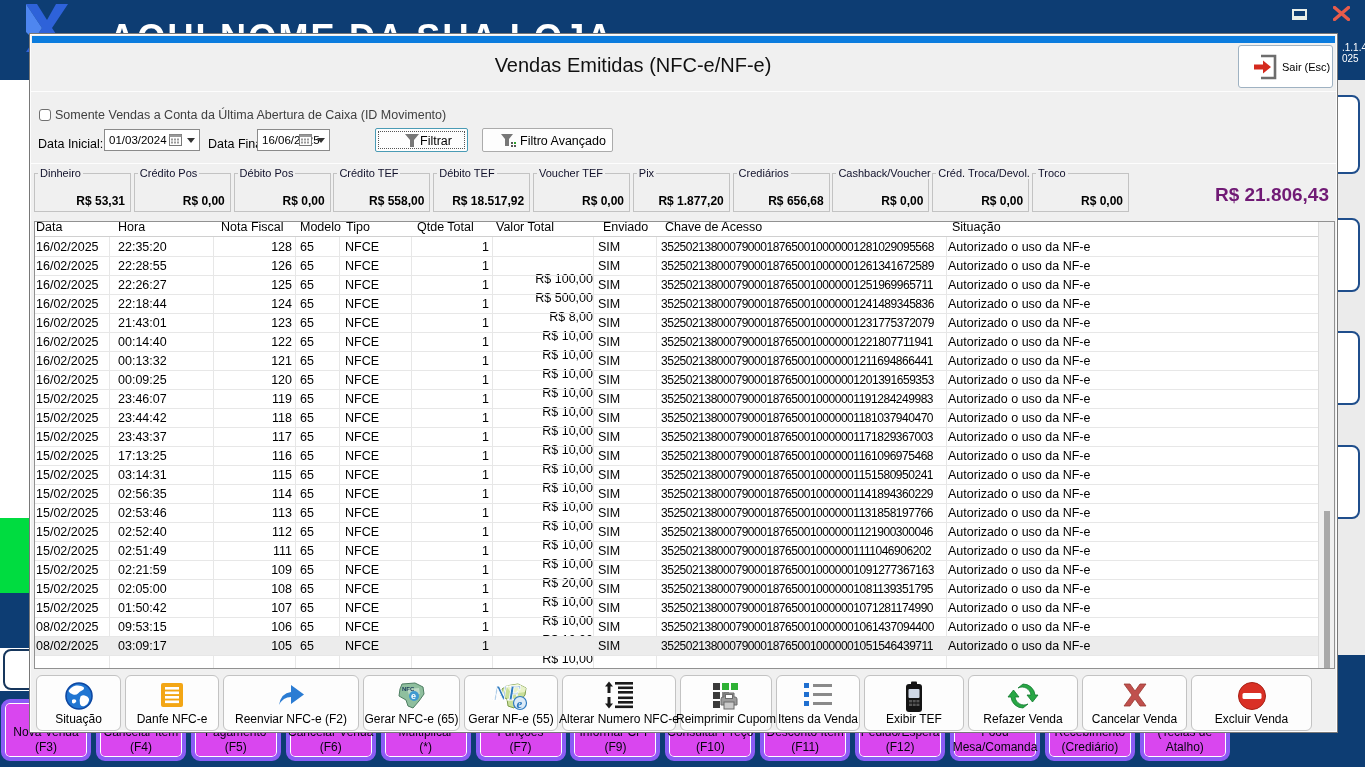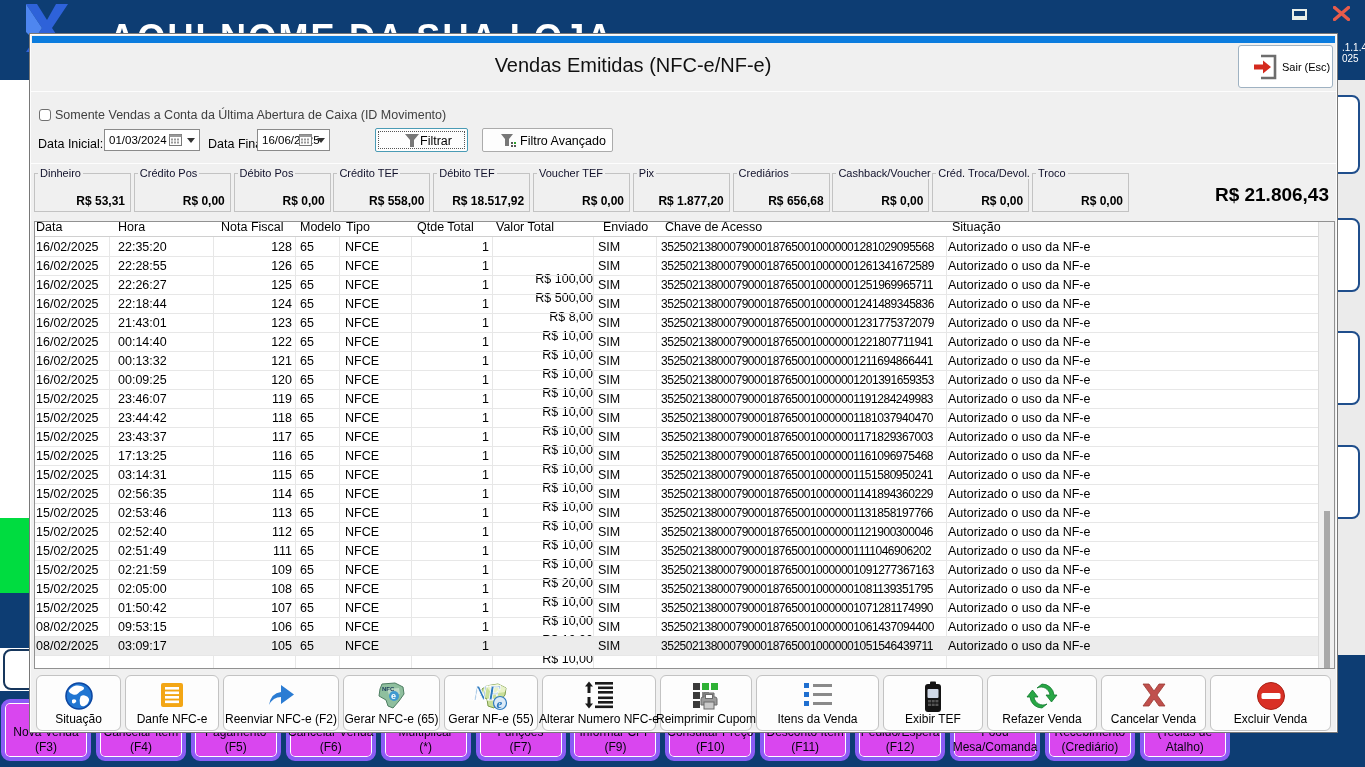--- a/index.html
+++ b/index.html
@@ -46,21 +46,21 @@
 .dinp .arr { position:absolute; right:4px; top:8px; width:0; height:0; border-left:4.5px solid transparent; border-right:4.5px solid transparent; border-top:5px solid #333; }
 #fbtn { left:345px; top:94px; width:93px; height:24px; background:#fdfdfd; border:1px solid #4a9bb5; border-radius:2px; outline:1px dotted #555; outline-offset:-4px; }
 #fbtn span, #fabtn span { position:absolute; top:5px; font-size:12.5px; color:#000; white-space:nowrap; }
 #fbtn span { left:44px; }
 #fabtn { left:452px; top:94px; width:131px; height:24px; background:#fdfdfd; border:1px solid #ababab; border-radius:2px; }
 #fabtn span { left:37px; }
 #sep2 { left:0px; top:129px; width:1307px; height:1px; background:#d7d7d7; border-bottom:1px solid #fdfdfd; }
 .sbox { position:absolute; top:139px; width:97px; height:38.5px; border:1px solid #c3c3c3; }
 .slab { position:absolute; top:-7px; left:3px; background:#f0f0f0; padding:0 2px; font-size:11px; color:#10102a; white-space:nowrap; }
 .sval { position:absolute; right:5px; bottom:3px; font-size:12px; font-weight:bold; color:#000; white-space:nowrap; }
-#total { left:994px; top:150px; width:305px; text-align:right; font-size:19px; font-weight:bold; color:#000000; }
+#total { left:994px; top:150px; width:305px; text-align:right; font-size:19px; font-weight:bold; color:#701a75; }
 
 
 #grid { left:4px; top:187px; width:1301px; height:448px; background:#fff; border:1px solid #919191; overflow:hidden; }
 #ghead { position:absolute; left:0; top:0; width:1299px; height:15px; background:#fff; border-bottom:1px solid #d0d0d0; }
 .hc { position:absolute; top:-2.5px; font-size:12.5px; color:#000; white-space:nowrap; }
 .tr { position:absolute; left:0; width:1299px; height:19px; border-bottom:1px solid #e7e7e7; }
 .c { position:absolute; top:2px; font-size:12.5px; color:#000; white-space:nowrap; }
 .c0 { left:1px; } .c1 { left:83px; }
 .c2 { left:152px; width:105px; text-align:right; }
 .c3 { left:265px; } .c4 { left:310px; }
@@ -564,21 +564,21 @@
             <svg width="28" height="28" viewBox="0 0 28 28">
               <rect x="3" y="2" width="22" height="24" rx="2" fill="#f3a615"></rect>
               <rect x="7" y="6" width="14" height="2.6" fill="#fff"></rect>
               <rect x="7" y="10.5" width="14" height="2.6" fill="#fff"></rect>
               <rect x="7" y="15" width="14" height="2.6" fill="#fff"></rect>
               <rect x="7" y="19.5" width="14" height="2.6" fill="#fff"></rect>
             </svg>
           </div>
           <div class="blab">Danfe NFC-e</div>
         </div>
-<div class="bbtn" style="width:116px;text-decoration:underline;">
+<div class="bbtn" style="width:136px;text-decoration:underline;">
           <div class="bico">
             <svg width="32" height="28" viewBox="0 0 32 28">
               <path d="M4 24 Q6 12 16 11 L16 4 L29 13.5 L16 23 L16 16 Q8 16 4 24Z" fill="#2b7cd3"></path>
             </svg>
           </div>
           <div class="blab">Reenviar NFC-e (F2)</div>
         </div>
 <div class="bbtn" style="width:97px;">
           <div class="bico">
             <svg width="34" height="30" viewBox="0 0 34 30">
@@ -627,21 +627,21 @@
               <rect x="4" y="11" width="7" height="7" fill="#3a3a3a"></rect>
               <rect x="13" y="11" width="7" height="7" fill="#8a8a8a"></rect>
               <rect x="4" y="20" width="7" height="7" fill="#3a3a3a"></rect>
               <path d="M12 24 L12 18 Q12 16 14 16 L15 16 L15 12 L25 12 L25 16 L26 16 Q28 16 28 18 L28 24 Z" fill="#9a9a9a" stroke="#6a6a6a"></path>
               <rect x="16.5" y="13.5" width="7" height="4" fill="#fff" stroke="#6a6a6a"></rect>
               <rect x="15" y="21" width="10" height="7" fill="#c9c9c9" stroke="#6a6a6a"></rect>
             </svg>
           </div>
           <div class="blab">Reimprimir Cupom</div>
         </div>
-<div class="bbtn" style="width:123px;">
+<div class="bbtn" style="width:84px;">
           <div class="bico">
             <svg width="32" height="26" viewBox="0 0 32 26">
               <rect x="2" y="2" width="5" height="5" fill="#1f6fd0"></rect>
               <rect x="11" y="3" width="19" height="3" fill="#8a8a8a"></rect>
               <rect x="2" y="11" width="5" height="5" fill="#1f6fd0"></rect>
               <rect x="11" y="12" width="19" height="3" fill="#8a8a8a"></rect>
               <rect x="2" y="20" width="5" height="5" fill="#1f6fd0"></rect>
               <rect x="11" y="21" width="19" height="3" fill="#8a8a8a"></rect>
             </svg>
           </div>

